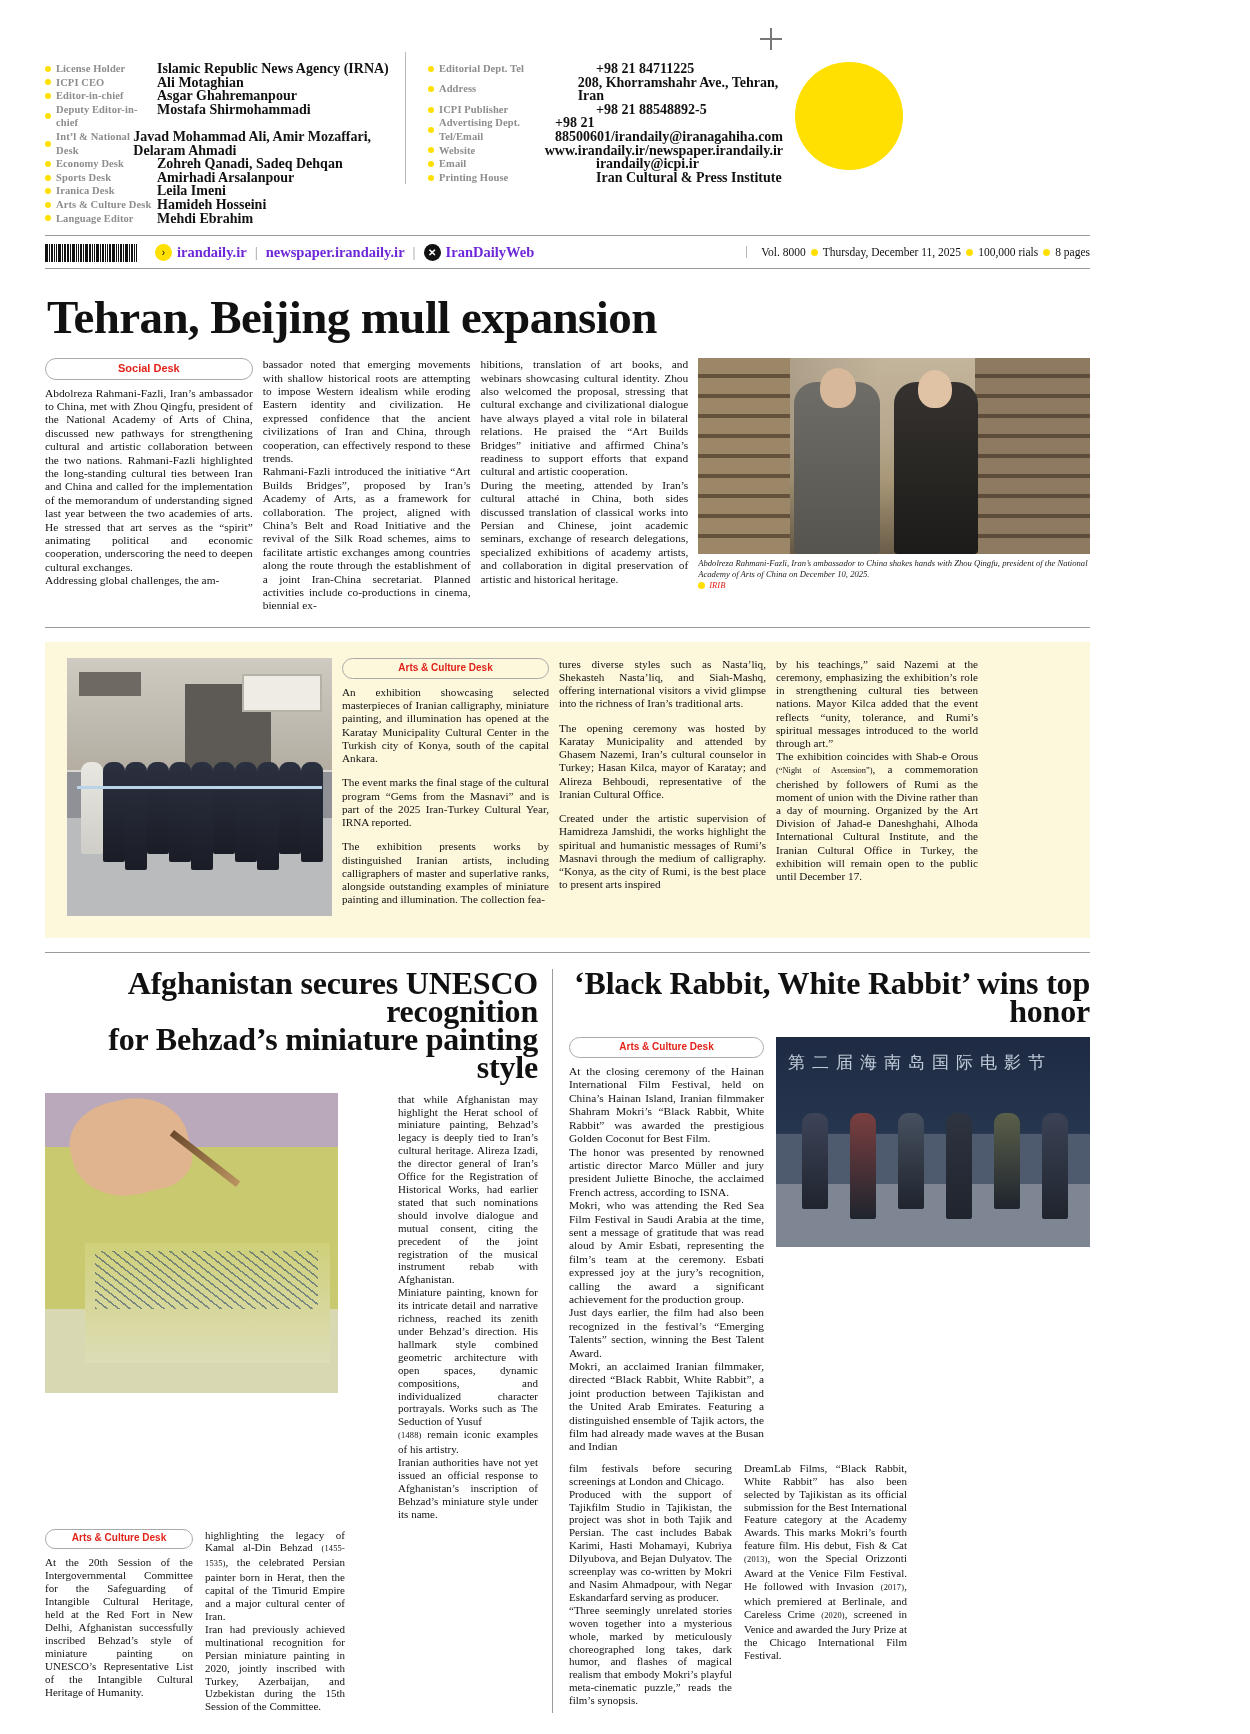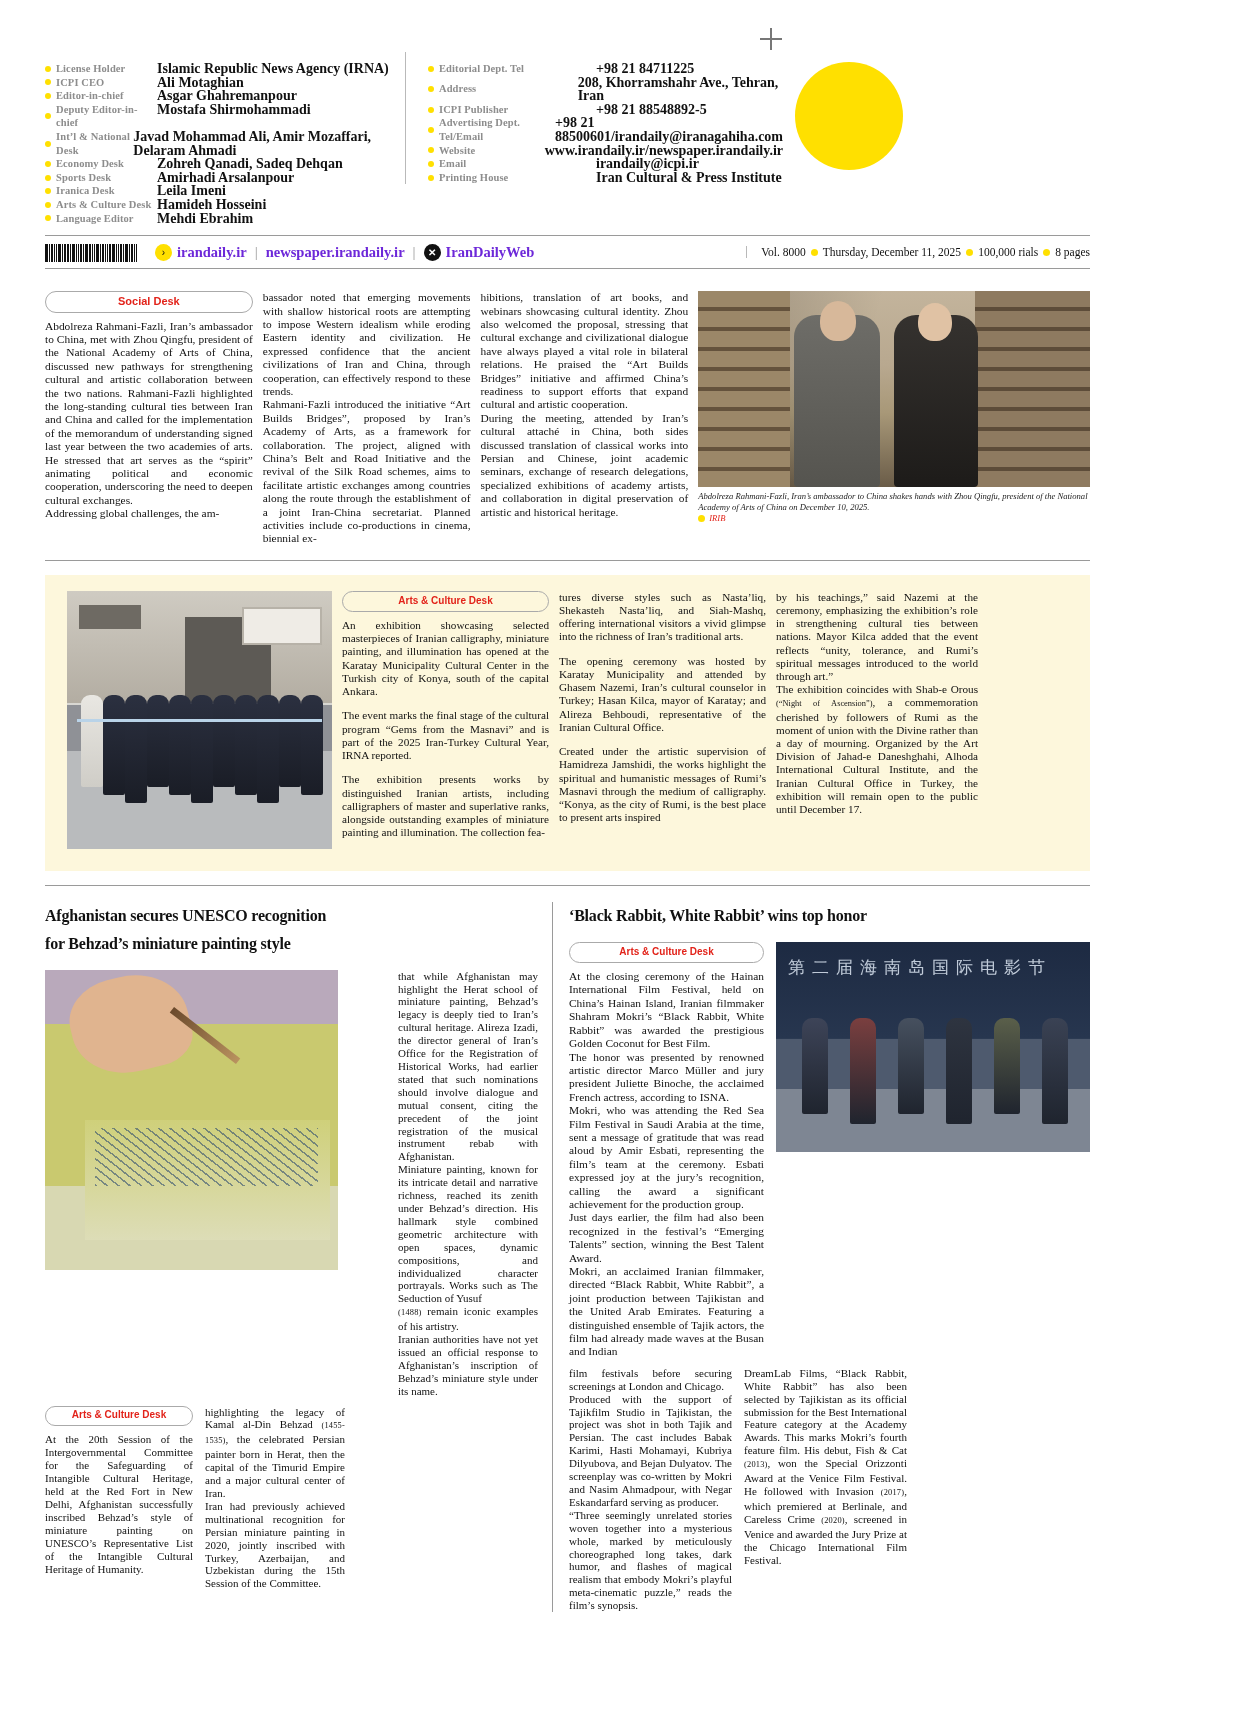--- a/index.html
+++ b/index.html
@@ -60,21 +60,21 @@
   .band-h{font-size:27px;line-height:31px;font-weight:bold;letter-spacing:-.3px;margin:0 0 13px 0;}
   .band-cols{display:flex;gap:10px;}
   .band-photo{width:265px;}
   .band-c{width:207px;font-size:11.2px;line-height:13.2px;text-align:justify;}
   .band-c.wide{width:202px;}
 
   
   .lower{display:flex;margin-top:16px;}
   .lower-left{width:505px;padding-right:14px;}
   .lower-right{width:526px;padding-left:16px;border-left:1.5px solid #9a9a9a;}
-  .sec-h{font-size:16px;line-height:28px;font-weight:bold;letter-spacing:-.2px;margin:0 0 12px;}
+  .sec-h{font-size:32px;line-height:28px;font-weight:bold;letter-spacing:-.2px;margin:0 0 12px;text-align:right;}
   .afg-body{display:flex;gap:12px;justify-content:space-between;}
   .afg-photo{width:293px;}
   .afg-c{width:140px;font-size:11px;line-height:12.9px;text-align:justify;}
   .afg-bottom{display:flex;gap:12px;margin-top:8px;}
   .afg-b1{width:148px;font-size:11px;line-height:12.9px;text-align:justify;}
   .afg-b2{width:140px;font-size:11px;line-height:12.9px;text-align:justify;}
   .br-top{display:flex;gap:12px;}
   .br-left{width:195px;}
   .br-photo{width:314px;}
   .br-cols{display:flex;gap:12px;margin-top:8px;}
@@ -302,20 +302,21 @@
         <span class="dot"></span>
         <span>Thursday, December 11, 2025</span>
         <span class="dot"></span>
         <span>100,000 rials</span>
         <span class="dot"></span>
         <span>8 pages</span>
       </div>
     </div>
 
     <h1 class="lead-h">
+      <div>Tehran, Beijing mull expansion</div>
     </h1>
 
     <div class="lead-wrap">
       <div class="lead-c col">
         <div class="deskpill">Social Desk</div>
         <div class="para"><span>Abdolreza Rahmani-Fazli, Iran’s ambassador to China, met with Zhou Qingfu, president of the National Academy of Arts of China, discussed new pathways for strengthening cultural and artistic collaboration between the two nations. Rahmani-Fazli highlighted the long-standing cultural ties between Iran and China and called for the implementation of the memorandum of understanding signed last year between the two academies of arts. He stressed that art serves as the “spirit” animating political and economic cooperation, underscoring the need to deepen cultural exchanges.</span><p style="text-indent: 0px;">Addressing global challenges, the am-</p></div>
       </div>
       <div class="lead-c col">
         <div class="para"><span>bassador noted that emerging movements with shallow historical roots are attempting to impose Western idealism while eroding Eastern identity and civilization. He expressed confidence that the ancient civilizations of Iran and China, through cooperation, can effectively respond to these trends.</span><p style="text-indent: 0px;">Rahmani-Fazli introduced the initiative “Art Builds Bridges”, proposed by Iran’s Academy of Arts, as a framework for collaboration. The project, aligned with China’s Belt and Road Initiative and the revival of the Silk Road schemes, aims to facilitate artistic exchanges among countries along the route through the establishment of a joint Iran-China secretariat. Planned activities include co-productions in cinema, biennial ex-</p></div>
       </div>

